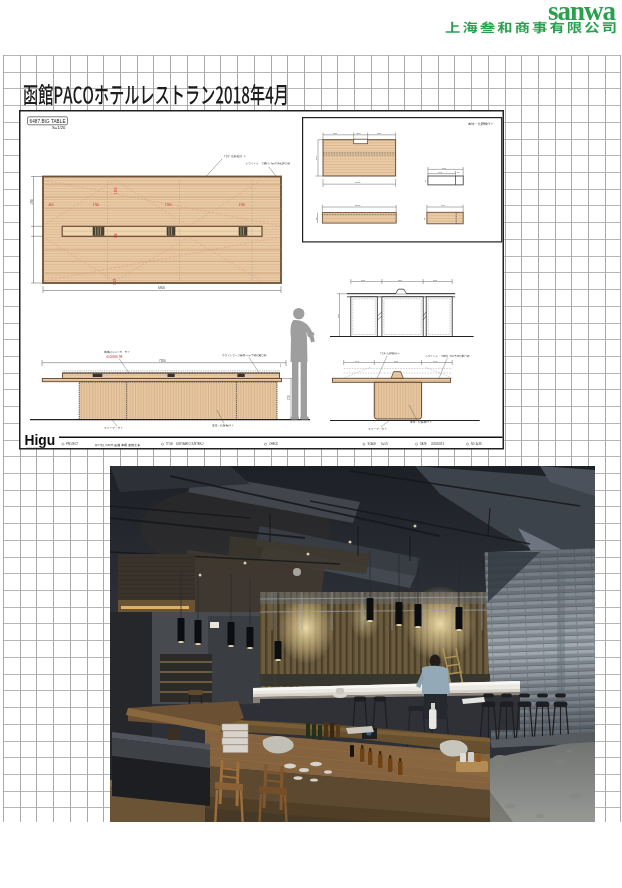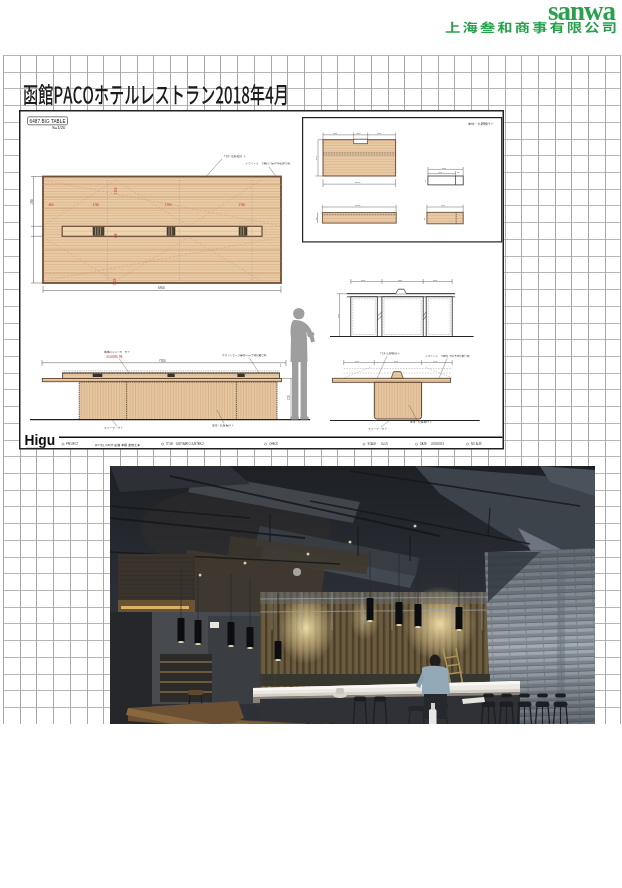--- a/index.html
+++ b/index.html
@@ -1,14 +1,14 @@
 <!DOCTYPE html>
 <html><head><meta charset="utf-8"><title>doc</title><style>
 html,body{margin:0;padding:0;background:#fff}
-#page{position:relative;width:622px;height:724px;overflow:hidden;font-family:"Liberation Sans",sans-serif}
+#page{position:relative;width:622px;height:822px;overflow:hidden;font-family:"Liberation Sans",sans-serif}
 #grid{position:absolute;left:2.5px;top:54.5px;width:617px;height:804px;
 background-image:repeating-linear-gradient(to right,#a6a9a6 0,#a6a9a6 1px,transparent 1px,transparent 16.72px),repeating-linear-gradient(to bottom,#b4b7b4 0,#b4b7b4 1px,transparent 1px,transparent 16.72px);
 border-right:1px solid #a6a9a6;border-bottom:1px solid #a6a9a6}
 </style></head><body>
 <div id="page">
 
 <div id="grid"></div>
 
 <svg width="622" height="888" viewBox="0 0 622 888" style="position:absolute;left:0;top:0" xmlns="http://www.w3.org/2000/svg">
 

